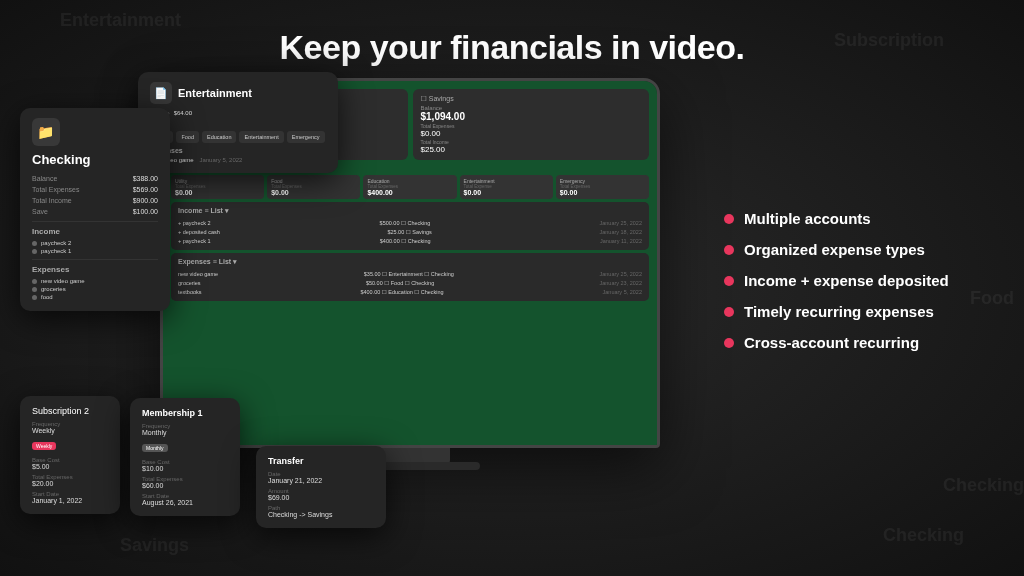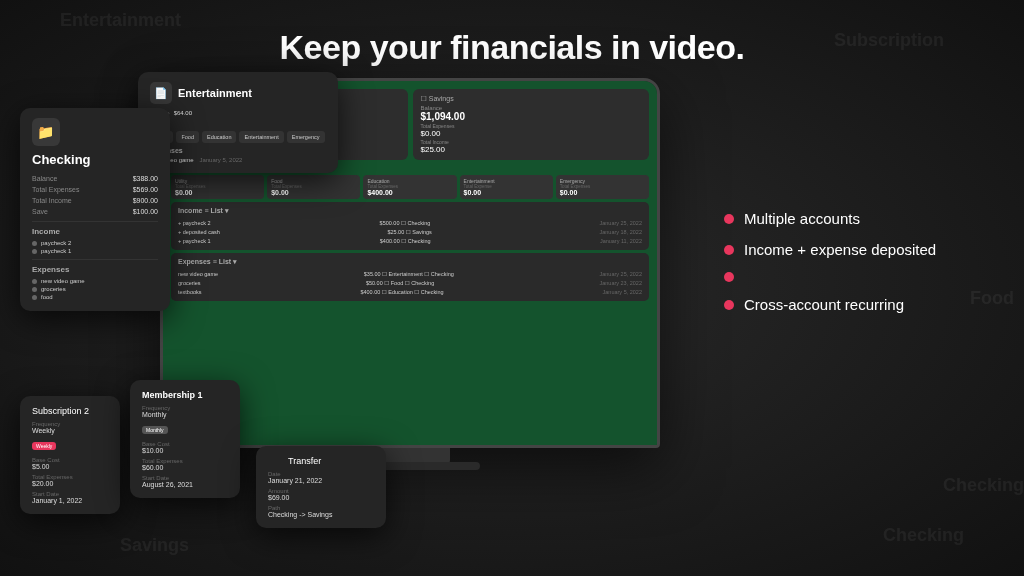--- a/index.html
+++ b/index.html
@@ -165,21 +165,21 @@
     }
 
     
     .panel-subscription {
       bottom: 62px;
       left: 20px;
       width: 100px;
       z-index: 11;
     }
     .panel-membership {
-      bottom: 78px;
+      bottom: 60px;
       left: 130px;
       width: 110px;
       z-index: 11;
     }
     .panel-transfer {
       bottom: 48px;
       left: 256px;
       width: 130px;
       z-index: 11;
     }
@@ -208,21 +208,21 @@
     }
     .feature-dot {
       width: 10px;
       height: 10px;
       border-radius: 50%;
       background: #e8365d;
       flex-shrink: 0;
     }
     .feature-text {
       font-size: 15px;
-      font-weight: 400;
+      font-weight: 700;
       color: #fff;
     }
 
     
     .mini-table {
       width: 100%;
       font-size: 5.5px;
     }
     .mini-table-row {
       display: flex;
@@ -441,38 +441,43 @@
   <div style="display:inline-block; background:#555; color:#fff; font-size:5px; border-radius:3px; padding:1px 4px; margin-bottom:3px;">Monthly</div>
   <div class="field-label">Base Cost</div>
   <div class="field-value">$10.00</div>
   <div class="field-label">Total Expenses</div>
   <div class="field-value">$60.00</div>
   <div class="field-label">Start Date</div>
   <div class="field-value">August 26, 2021</div>
 </div>
 
 <div class="panel panel-transfer">
-  <div style="font-size:9px; font-weight:400; color:#fff; margin-bottom:5px;margin-left:20px;">Transfer</div>
+  <div style="font-size:9px; font-weight:700; color:#fff; margin-bottom:5px;">Transfer</div>
   <div class="field-label">Date</div>
   <div class="field-value">January 21, 2022</div>
   <div class="field-label">Amount</div>
   <div class="field-value">$69.00</div>
   <div class="field-label">Path</div>
   <div class="field-value">Checking -&gt; Savings</div>
 </div>
 
 <div class="features-panel">
   <div class="feature-item">
     <div class="feature-dot"></div>
     <span class="feature-text">Multiple accounts</span>
   </div>
   <div class="feature-item">
     <div class="feature-dot"></div>
-    <span class="feature-text">Income + expense deposited</span>
+    <span class="feature-text">Organized expense types</span>
   </div>
   <div class="feature-item">
     <div class="feature-dot"></div>
+    <span class="feature-text">Income + expense deposited</span>
+  </div>
+  <div class="feature-item">
+    <div class="feature-dot"></div>
+    <span class="feature-text">Timely recurring expenses</span>
   </div>
   <div class="feature-item">
     <div class="feature-dot"></div>
     <span class="feature-text">Cross-account recurring</span>
   </div>
 </div>
 
 </body></html>

